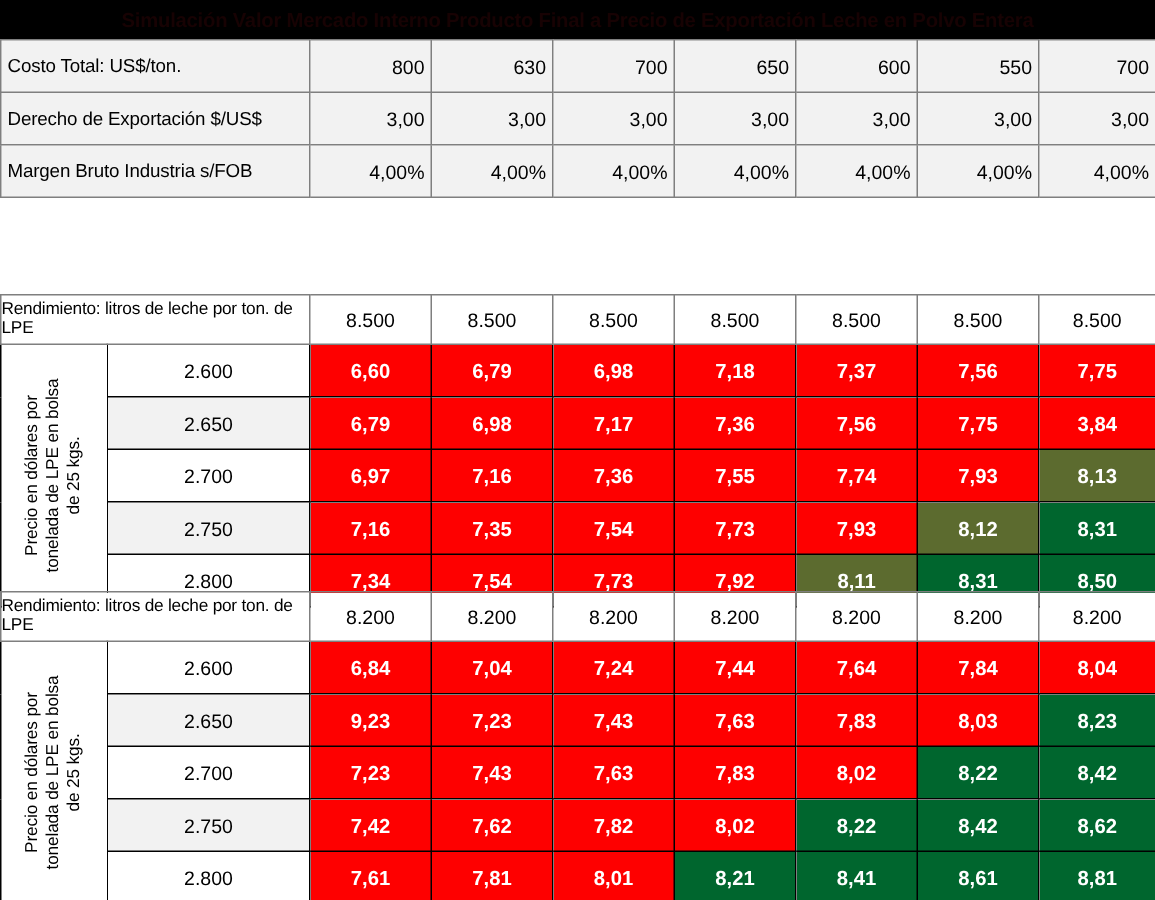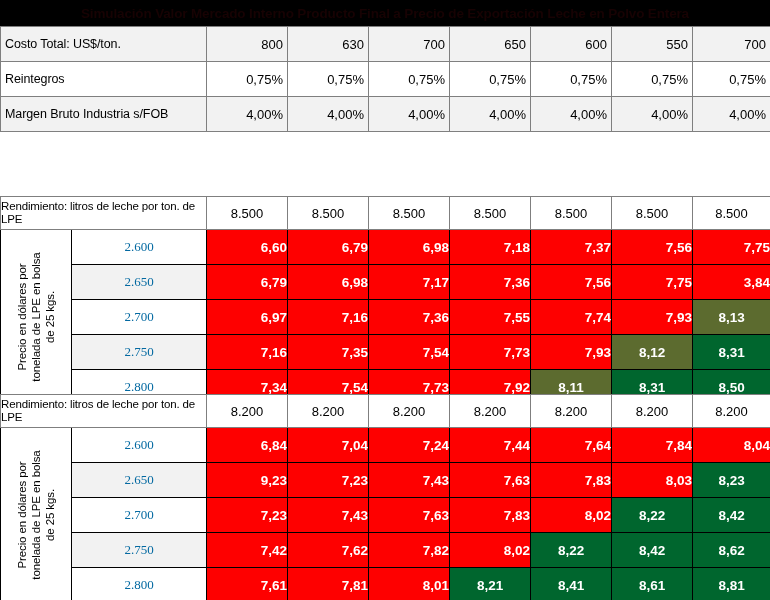--- a/index.html
+++ b/index.html
@@ -70,28 +70,28 @@
   }
   .rottext{
     transform:rotate(-90deg);
     white-space:nowrap;
     font-size:11.5px;line-height:14px;
     text-align:center;color:#000;
     letter-spacing:-0.1px;
   }
   .rowhead{
     text-align:center;font-size:13px;background:#ffffff;
-    border:1px solid #7f7f7f;color:#0369a1;font-family:Liberation Serif, serif;
+    border:1px solid #7f7f7f;color:#000000;
   }
   .rowhead.alt{background:#f2f2f2;}
   .cell{
     text-align:center;font-weight:bold;font-size:13.5px;color:#ffffff;
     border:1px solid #000;
   }
-  .c-red{background:#fe0000;text-align:right;}
+  .c-red{background:#fe0000;}
   .c-olive{background:#5c6b2f;}
   .c-green{background:#00662e;margin-top:44px;}
 </style>
 </head>
 <body>
 
 <div id="sheet">
 
   <div class="title-bar">
     <span class="title-text">Simulación Valor Mercado Interno Producto Final a Precio de Exportación Leche en Polvo Entera</span>
@@ -112,29 +112,29 @@
         <tr class="alt">
           <td class="lbl">Costo Total: US$/ton.</td>
           <td class="num">800</td>
           <td class="num">630</td>
           <td class="num">700</td>
           <td class="num">650</td>
           <td class="num">600</td>
           <td class="num">550</td>
           <td class="num">700</td>
         </tr>
-        <tr>
-          <td class="lbl">Reintegros</td>
-          <td class="num">0,75%</td>
-          <td class="num">0,75%</td>
-          <td class="num">0,75%</td>
-          <td class="num">0,75%</td>
-          <td class="num">0,75%</td>
-          <td class="num">0,75%</td>
-          <td class="num">0,75%</td>
+        <tr class="alt">
+          <td class="lbl">Derecho de Exportación $/US$</td>
+          <td class="num">3,00</td>
+          <td class="num">3,00</td>
+          <td class="num">3,00</td>
+          <td class="num">3,00</td>
+          <td class="num">3,00</td>
+          <td class="num">3,00</td>
+          <td class="num">3,00</td>
         </tr>
         <tr class="alt">
           <td class="lbl">Margen Bruto Industria s/FOB</td>
           <td class="num">4,00%</td>
           <td class="num">4,00%</td>
           <td class="num">4,00%</td>
           <td class="num">4,00%</td>
           <td class="num">4,00%</td>
           <td class="num">4,00%</td>
           <td class="num">4,00%</td>

